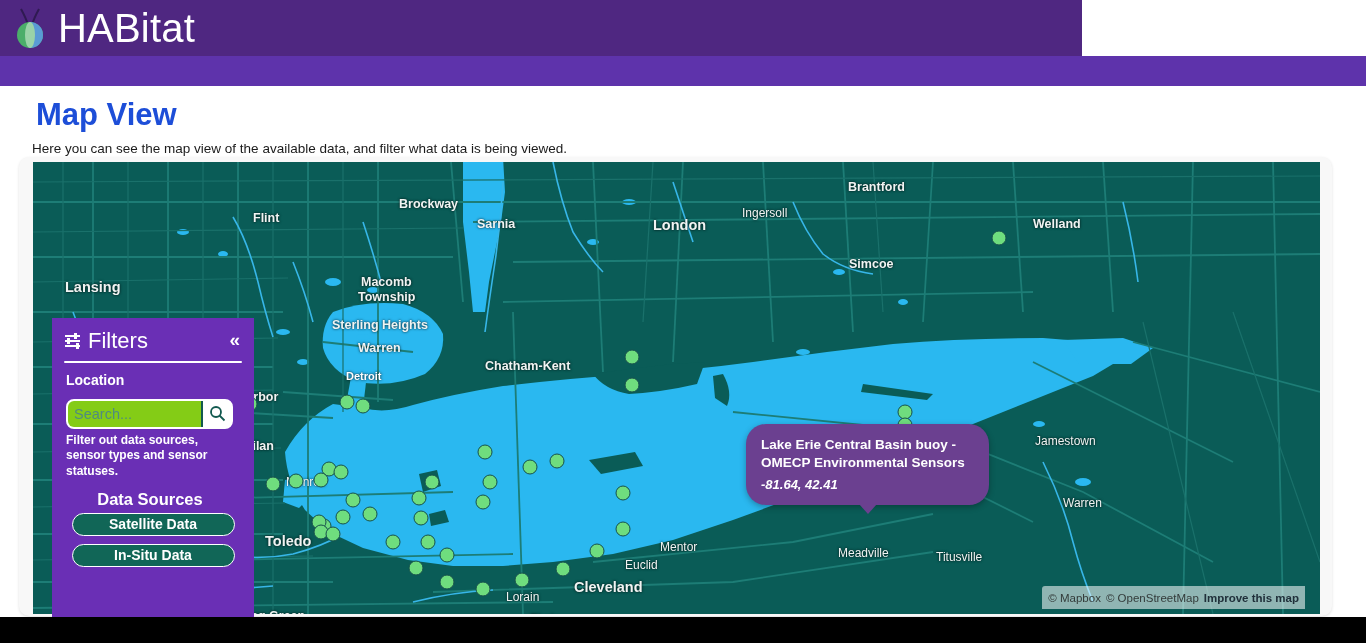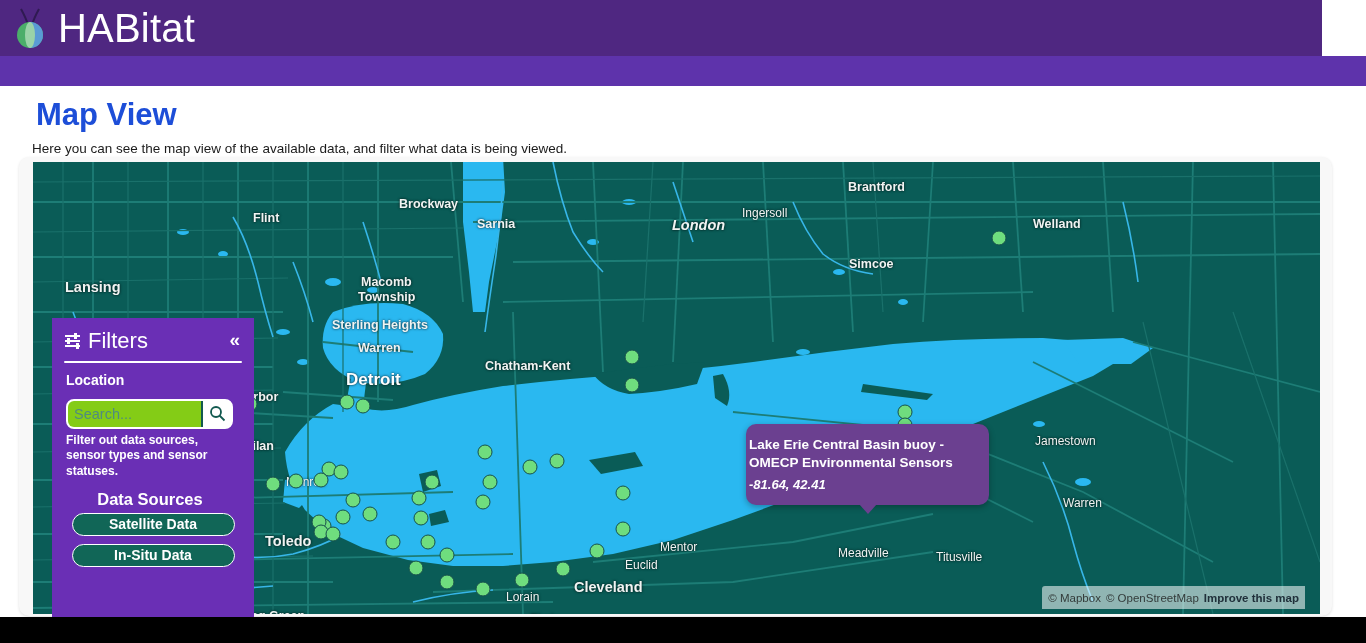--- a/index.html
+++ b/index.html
@@ -7,21 +7,21 @@
     margin: 0; padding: 0;
     width: 1366px; height: 643px;
     background: #000;
     font-family: "Liberation Sans", sans-serif;
     overflow: hidden;
   }
   #app { position: relative; width: 1366px; height: 643px; background: #ffffff; }
 
   
   .navbar {
-    position: absolute; left: 0; top: 0; width: 1322px; height: 56px;
+    position: absolute; left: 0; top: 0; width: 1082px; height: 56px;
     background: #4f2781; display: flex; align-items: center; padding-left: 8px;
   }
   .logo-wrap { width: 44px; height: 48px; position: relative; flex: 0 0 auto; }
   .brand-title {
     color: #ffffff; font-size: 40px; font-weight: 400; letter-spacing: .2px;
     line-height: 1; margin-left: 6px; white-space: nowrap;
   }
   .navband {
     position: absolute; left: 0; top: 56px; width: 1366px; height: 30px;
     background: #5e33ab;
@@ -45,34 +45,34 @@
     position: absolute; left: 14px; top: 5px; width: 1287px; height: 452px;
     background: #0a5c57; overflow: hidden;
   }
   .map-canvas { position: absolute; inset: 0; }
 
   .label {
     position: absolute; color: #f0f4f3; font-size: 12px;
     text-shadow: 0 0 3px rgba(0,0,0,.55), 0 0 2px rgba(0,0,0,.5);
     white-space: nowrap; pointer-events: none;
   }
-  .label.city-major { font-size: 17px; font-weight: bold; color: #ffffff; }
+  .label.city-major { font-size: 11px; font-weight: bold; color: #ffffff; }
   .label.city-mid { font-size: 14.5px; font-weight: bold; }
   .label.city-small { font-size: 12.5px; font-weight: bold; }
 
   .marker {
     position: absolute; width: 15px; height: 15px; border-radius: 50%;
     background: #6fdd7e; border: 1.6px solid #17504b; transform: translate(-50%,-50%);
     cursor: pointer;
   }
 
   
   .popup {
     position: absolute; left: 713px; top: 262px; width: 243px;
-    background: #6b4090; border-radius: 10px; padding: 12px 15px 13px 3px;
+    background: #6b4090; border-radius: 20px; padding: 12px 15px 13px 15px;
     color: #ffffff; box-shadow: 0 2px 6px rgba(0,0,0,.3);
   }
   .popup-title { font-size: 13.5px; font-weight: bold; line-height: 1.35; }
   .popup-coords { font-size: 13px; font-style: italic; font-weight: bold; margin-top: 5px; }
   .popup-tip {
     position: absolute; left: 50%; bottom: -9px; margin-left: -9px;
     width: 0; height: 0; border-left: 9px solid transparent;
     border-right: 9px solid transparent; border-top: 10px solid #6b4090;
   }
   .attrib {
@@ -266,21 +266,21 @@
             <path d="M180,390 Q220,400 260,392 Q290,384 310,372" stroke="#37b6e8" stroke-width="1.6" fill="none"></path>
             <path d="M120,420 Q180,430 240,424" stroke="#37b6e8" stroke-width="1.6" fill="none"></path>
             <path d="M380,440 Q420,430 460,428" stroke="#37b6e8" stroke-width="1.6" fill="none"></path>
             <path d="M1010,300 Q1030,340 1040,380 Q1048,410 1060,440" stroke="#37b6e8" stroke-width="1.6" fill="none"></path>
             <path d="M70,240 Q90,260 100,290" stroke="#37b6e8" stroke-width="1.6" fill="none"></path>
             <path d="M40,150 Q52,180 58,210" stroke="#37b6e8" stroke-width="1.6" fill="none"></path>
           </svg>
           <div class="label city-small" style="left: 220px; top: 49px;">Flint</div>
           <div class="label city-small" style="left: 366px; top: 35px;">Brockway</div>
           <div class="label city-small" style="left: 444px; top: 55px;">Sarnia</div>
-          <div class="label city-mid" style="left: 639px; top: 55px; font-style: italic;">London</div>
+          <div class="label city-mid" style="left: 620px; top: 55px;">London</div>
           <div class="label" style="left: 709px; top: 44px;">Ingersoll</div>
           <div class="label city-small" style="left: 815px; top: 18px;">Brantford</div>
           <div class="label city-small" style="left: 1000px; top: 55px;">Welland</div>
           <div class="label city-small" style="left: 816px; top: 95px;">Simcoe</div>
           <div class="label city-mid" style="left: 32px; top: 117px;">Lansing</div>
           <div class="label city-small" style="left: 328px; top: 113px;">Macomb</div>
           <div class="label city-small" style="left: 325px; top: 128px;">Township</div>
           <div class="label city-small" style="left: 299px; top: 156px;">Sterling Heights</div>
           <div class="label city-small" style="left: 325px; top: 179px;">Warren</div>
           <div class="label city-major" style="left: 313px; top: 208px;">Detroit</div>

